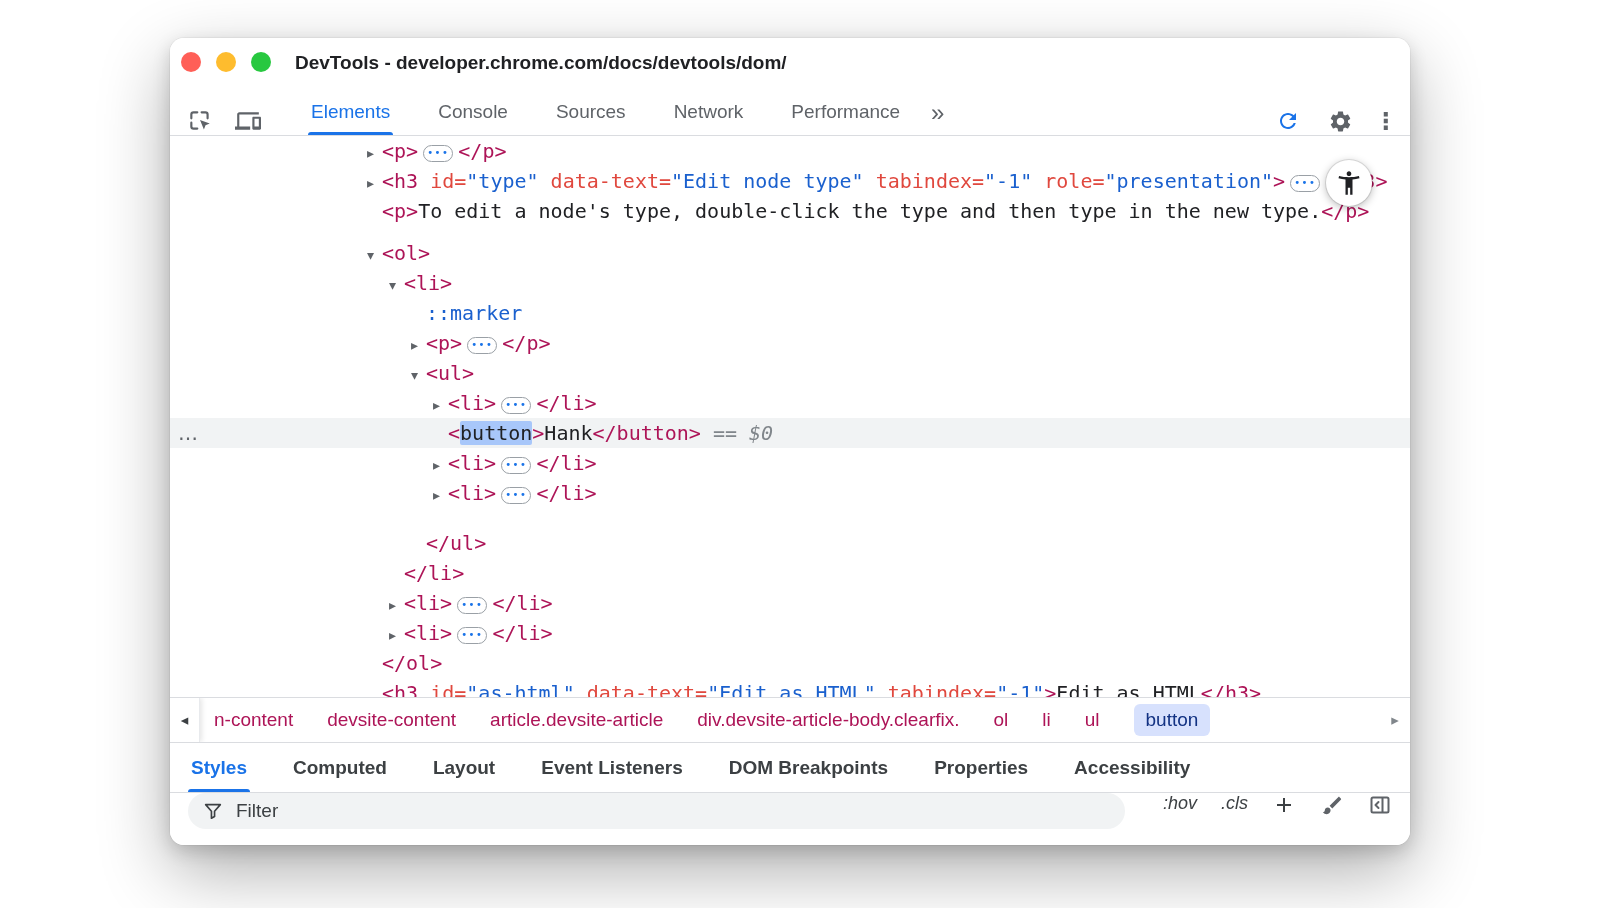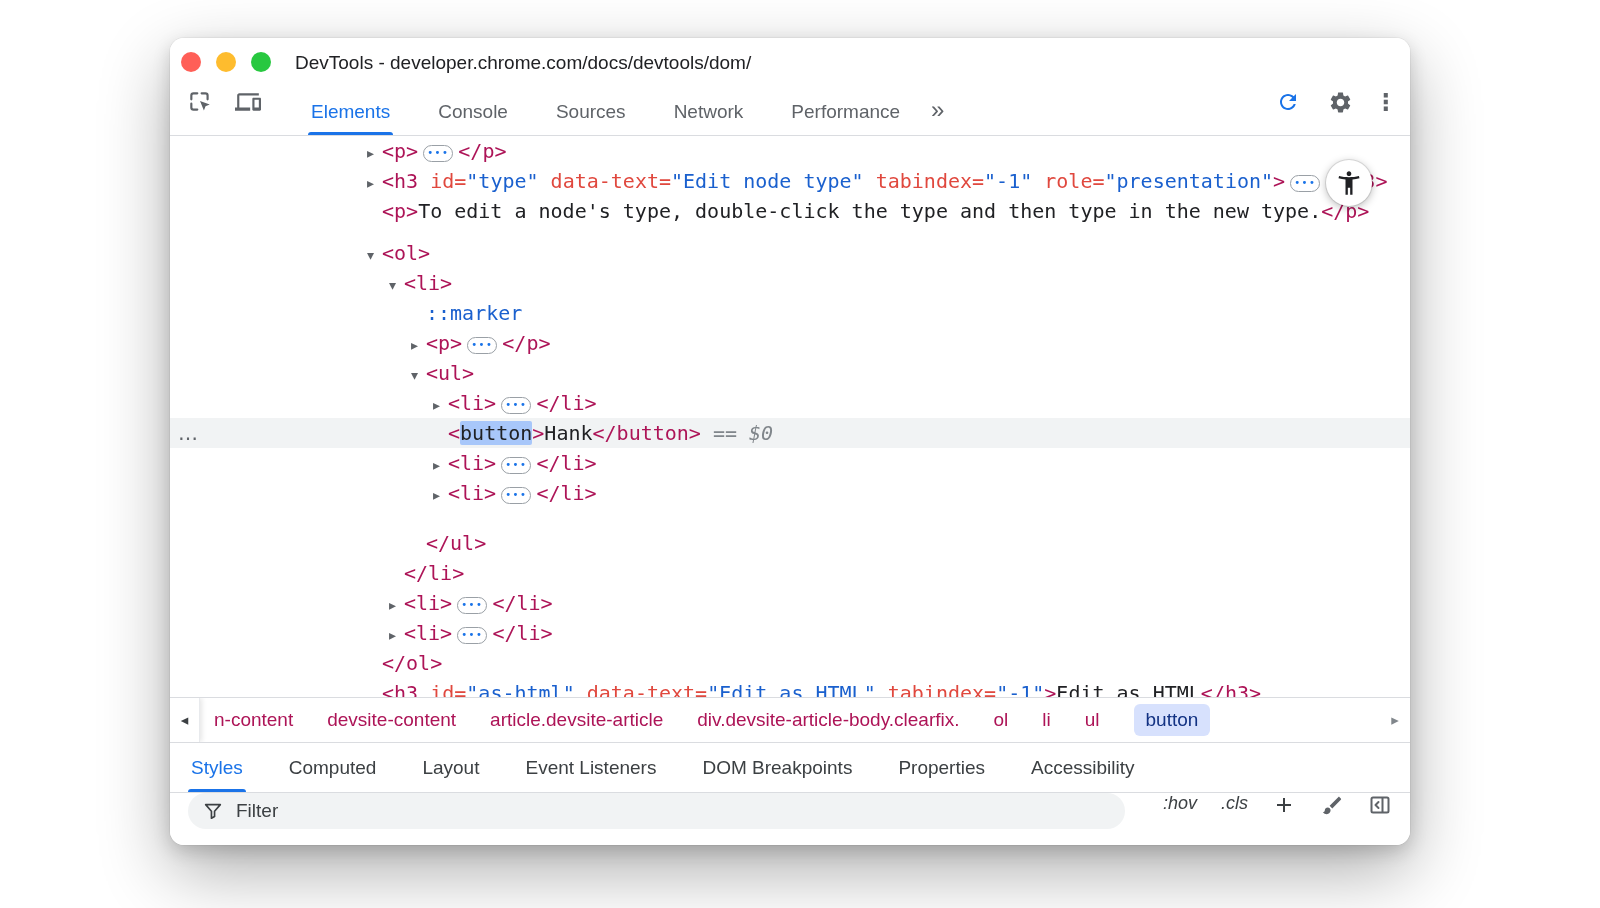--- a/index.html
+++ b/index.html
@@ -8,23 +8,23 @@
   .window{position:absolute;left:170px;top:38px;width:1240px;height:807px;background:#fff;
     border-radius:14px;overflow:hidden;display:flex;flex-direction:column;
     box-shadow:0 26px 70px rgba(0,0,0,.32),0 6px 18px rgba(0,0,0,.16),0 0 0 1px rgba(0,0,0,.04);}
   
   .titlebar{flex:0 0 50px;position:relative;display:flex;align-items:center;background:#fff;}
   .traffic{position:absolute;left:11px;top:14px;display:flex;gap:15px;}
   .light{width:20px;height:20px;border-radius:50%;}
   .light.red{background:var(--c-traffic-red,#FF5F57)}
   .light.yellow{background:var(--c-traffic-yellow,#FEBC2E)}
   .light.green{background:var(--c-traffic-green,#28C840)}
-  .title{margin-left:125px;font-size:19px;font-weight:normal;color:#202124;}
-  
-  .toolbar{flex:0 0 48px;border-bottom:1px solid #DADCE0;display:flex;align-items:flex-start;}
+  .title{margin-left:125px;font-size:19px;font-weight:bold;color:#202124;}
+  
+  .toolbar{flex:0 0 48px;border-bottom:1px solid #DADCE0;display:flex;align-items:flex-end;}
   .tb-left{display:flex;align-items:center;gap:20px;margin-left:16px;}
   .tb-icon{width:28px;height:28px;display:flex;align-items:center;justify-content:center;flex:0 0 auto;}
   .ptabs{display:flex;align-items:center;gap:42px;margin-left:46px;height:100%;}
   .ptab{font-size:19px;color:#5F6368;height:100%;line-height:47px;position:relative;padding:0 3px;white-space:nowrap;cursor:default;}
   .ptab.active{color:var(--c-accent,#1A73E8);}
   .ptab.active::after{content:"";position:absolute;left:0;right:0;bottom:0;height:3px;background:var(--c-accent,#1A73E8);border-radius:3px 3px 0 0;}
   .more-tabs{font-size:24px;color:#5F6368;margin-left:28px;line-height:44px;}
   .tb-right{margin-left:auto;display:flex;align-items:center;gap:24px;margin-right:16px;}
   .dots{font-size:23px;color:#5F6368;font-weight:bold;width:16px;text-align:center;}
   
@@ -53,21 +53,21 @@
   .crumbbar{flex:0 0 46px;border-top:1px solid #DADCE0;border-bottom:1px solid #DADCE0;
     display:flex;align-items:center;overflow:hidden;background:#fff;}
   .crumb-scroll{flex:0 0 30px;height:100%;display:flex;align-items:center;justify-content:center;font-size:15px;}
   .crumb-scroll.left{border-right:1px solid #E8EAED;box-shadow:2px 0 5px rgba(0,0,0,.10);color:#3C4043;}
   .crumb-scroll.right{margin-left:auto;color:#80868B;}
   .crumbs{display:flex;align-items:center;gap:34px;margin-left:14px;white-space:nowrap;overflow:hidden;}
   .crumb{color:var(--c-tag,#AD1457);font-size:19px;}
   .crumb.selected{background:var(--c-crumb-selected-bg,#D7E1FD);color:var(--c-crumb-selected-text,#123283);
     padding:5px 12px;border-radius:6px;}
   
-  .stabs{flex:0 0 50px;border-bottom:1px solid #DADCE0;display:flex;align-items:center;gap:40px;padding-left:18px;}
+  .stabs{flex:0 0 50px;border-bottom:1px solid #DADCE0;display:flex;align-items:center;gap:40px;padding-left:18px;font-weight:bold;}
   .stab{font-size:19px;color:#3C4043;height:100%;line-height:49px;position:relative;padding:0 3px;white-space:nowrap;}
   .stab.active{color:var(--c-accent,#1A73E8);}
   .stab.active::after{content:"";position:absolute;left:0;right:0;bottom:0;height:3px;background:var(--c-accent,#1A73E8);border-radius:3px 3px 0 0;}
   
   .filterbar{flex:1 0 52px;display:flex;padding:0 18px;gap:24px;background:#fff;}
   .filter-pill{flex:1;height:36px;background:#F1F3F4;border-radius:18px;display:flex;align-items:center;
     padding:0 14px;margin-right:14px;}
   .filter-pill input{border:none;background:transparent;outline:none;flex:1;font-size:19px;color:#202124;
     font-family:"Liberation Sans","DejaVu Sans",sans-serif;}
   .filter-pill input::placeholder{color:#3C4043;}

